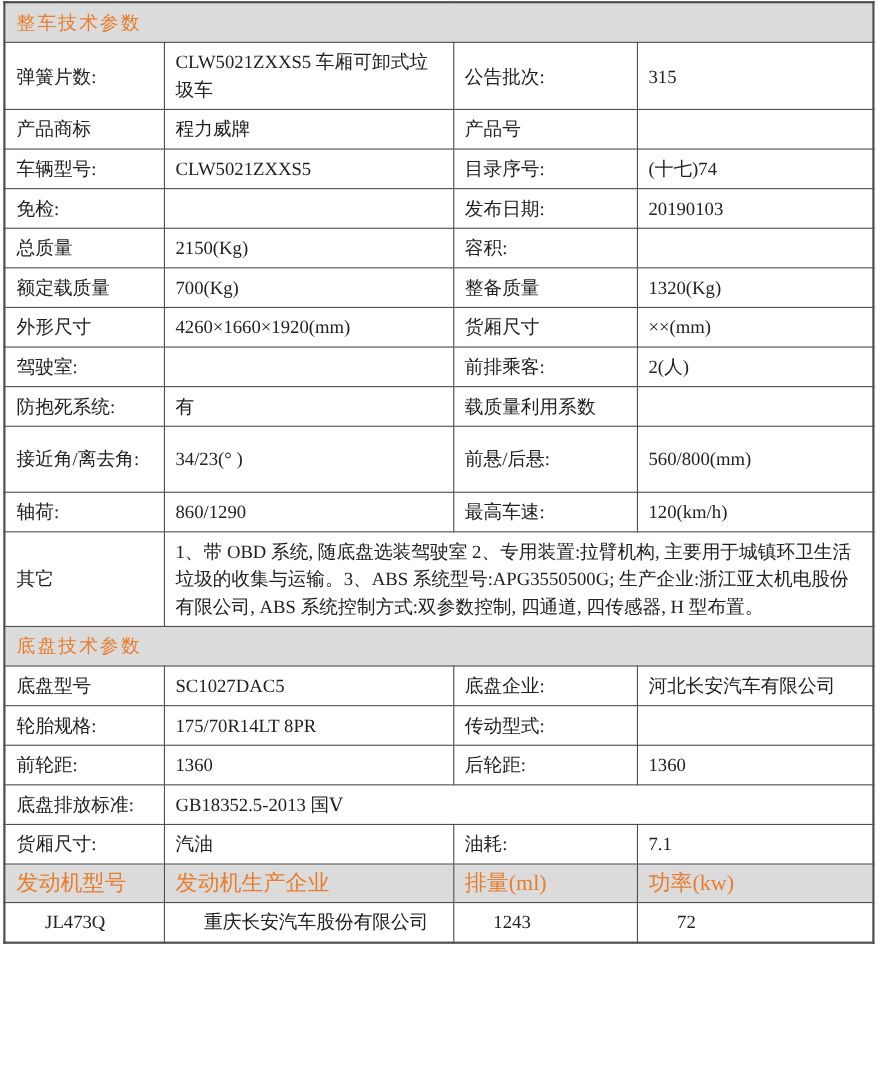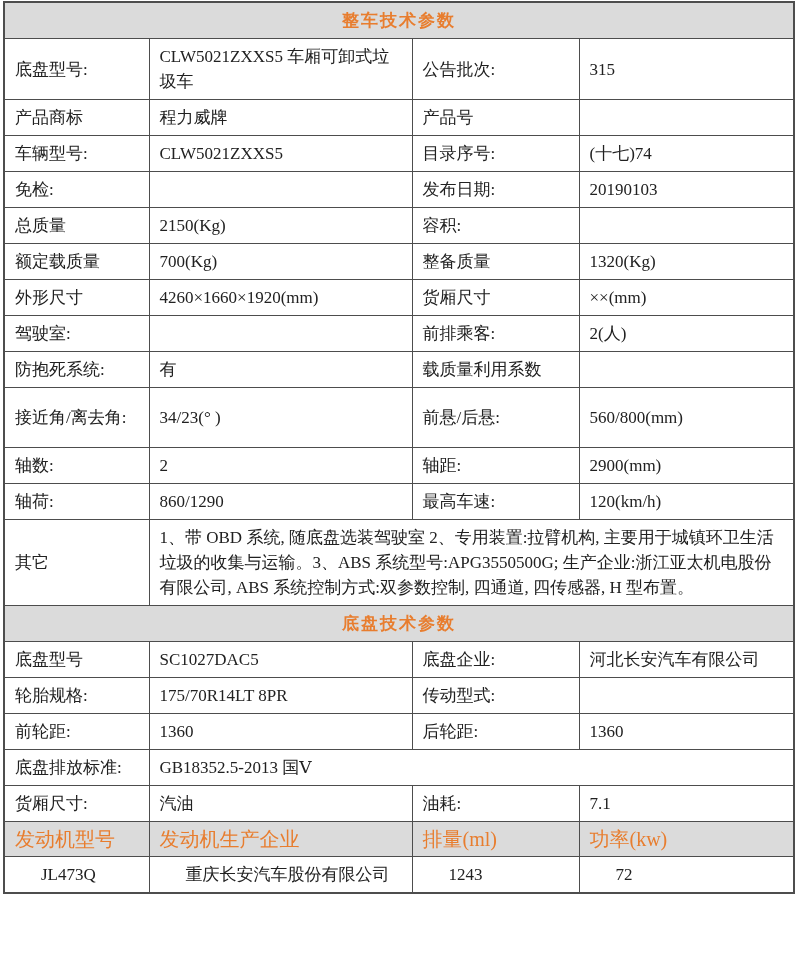--- a/index.html
+++ b/index.html
@@ -28,23 +28,22 @@
     font-size: 17px;
     line-height: 25px;
     padding: 5px 10px;
     vertical-align: middle;
     word-break: break-all;
     overflow: hidden;
   }
   td.banner {
     background: var(--banner-bg);
     color: var(--accent);
-    font-weight: bold;
+    font-weight: normal;
     font-size: 22px;
-    text-align: center;
     letter-spacing: 2px;
     padding: 2px 0;
     line-height: 26px;
   }
   tr.engine-head td {
     background: var(--banner-bg);
     color: var(--accent);
     font-weight: normal;
     font-size: 20px;
     line-height: 24px;
@@ -64,21 +63,21 @@
       <col style="width:145px">
       <col style="width:263px">
       <col style="width:167px">
       <col style="width:215px">
     </colgroup>
     <tbody>
         <tr>
           <td colspan="4" class="banner">整车技术参数</td>
         </tr>
         <tr class="tall">
-          <td>底盘型号:</td>
+          <td>弹簧片数:</td>
           <td>CLW5021ZXXS5 车厢可卸式垃圾车</td>
           <td>公告批次:</td>
           <td>315</td>
         </tr>
         <tr class="std">
           <td>产品商标</td>
           <td>程力威牌</td>
           <td>产品号</td>
           <td></td>
         </tr>
@@ -124,26 +123,20 @@
           <td>载质量利用系数</td>
           <td></td>
         </tr>
         <tr class="tall">
           <td>接近角/离去角:</td>
           <td>34/23(° )</td>
           <td>前悬/后悬:</td>
           <td>560/800(mm)</td>
         </tr>
         <tr class="std">
-          <td>轴数:</td>
-          <td>2</td>
-          <td>轴距:</td>
-          <td>2900(mm)</td>
-        </tr>
-        <tr class="std">
           <td>轴荷:</td>
           <td>860/1290</td>
           <td>最高车速:</td>
           <td>120(km/h)</td>
         </tr>
         <tr class="std">
           <td>其它</td>
           <td colspan="3" class="other-cell">1、带 OBD 系统, 随底盘选装驾驶室  2、专用装置:拉臂机构, 主要用于城镇环卫生活垃圾的收集与运输。3、ABS 系统型号:APG3550500G;  生产企业:浙江亚太机电股份有限公司, ABS 系统控制方式:双参数控制, 四通道, 四传感器, H 型布置。</td>
         </tr>
         <tr>

